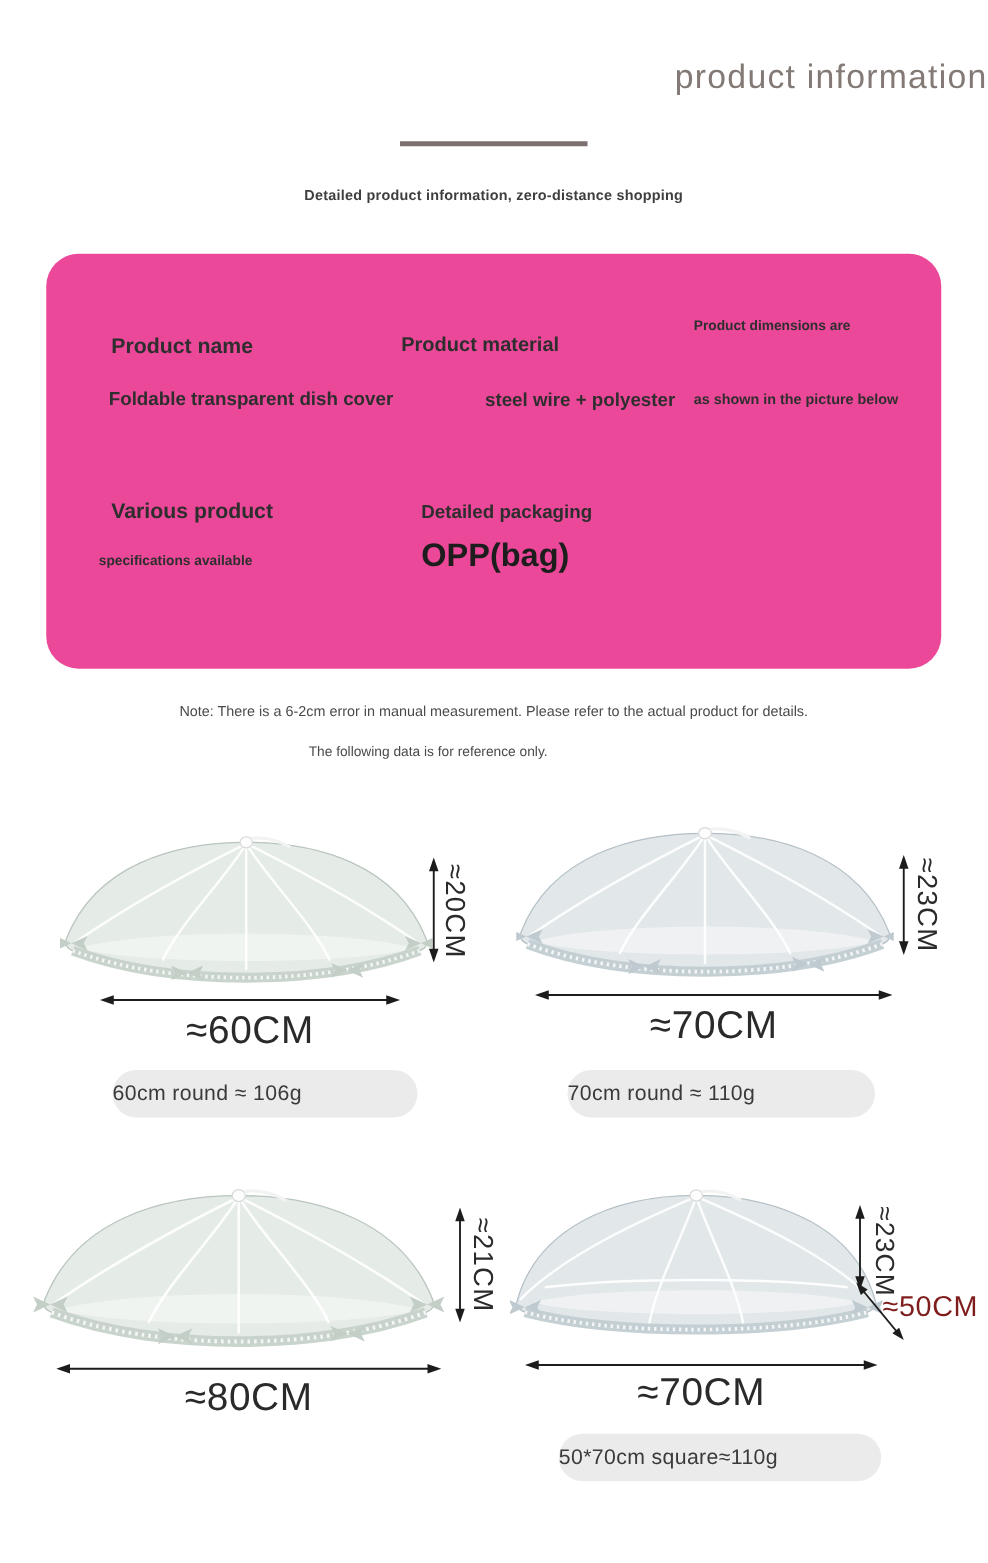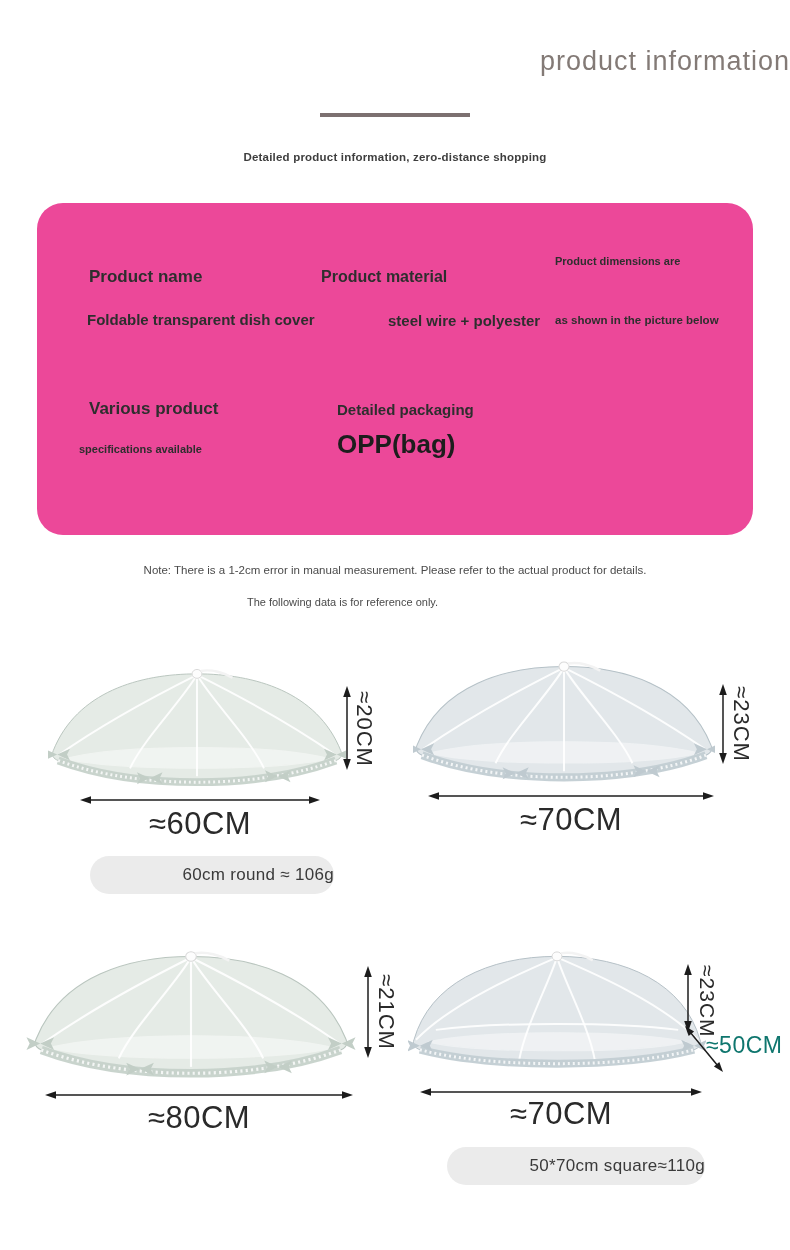--- a/index.html
+++ b/index.html
@@ -46,24 +46,24 @@
   .dome.blue .lace{stroke:#c2cdd3;}
   .dome.blue .bow{fill:#bfcad0;}
 
   .arr line{stroke:#1c1c1c;stroke-width:1.5;}
   .arr polygon{fill:#1c1c1c;}
   .arr{position:absolute;}
 
   .wlabel{position:absolute;text-align:center;font-size:31px;color:#2a2a2a;letter-spacing:.5px;white-space:nowrap;}
   .vlabel{position:absolute;transform-origin:0 0;transform:rotate(90deg);
           text-align:center;font-size:22px;color:#2a2a2a;letter-spacing:1px;white-space:nowrap;}
-  .dlabel{position:absolute;font-size:23px;color:#0f766e;letter-spacing:.5px;white-space:nowrap;}
+  .dlabel{position:absolute;font-size:23px;color:#7f1d1d;letter-spacing:.5px;white-space:nowrap;}
 
   .pill{position:absolute;height:38px;line-height:38px;background:#ebebeb;border-radius:19px;
-        text-align:right;font-size:17px;color:#3a3a3a;letter-spacing:.3px;}
+        text-align:left;font-size:17px;color:#3a3a3a;letter-spacing:.3px;}
 </style>
 </head>
 <body>
 
 <div class="page">
 
   <div class="title">product information</div>
   <div class="divider"></div>
   <div class="subtitle">Detailed product information, zero-distance shopping</div>
 
@@ -73,21 +73,21 @@
     <div class="fld lab f1-lab">Product material</div>
     <div class="fld val f1-val">steel wire + polyester</div>
     <div class="fld lab f2-lab">Product dimensions are</div>
     <div class="fld val f2-val">as shown in the picture below</div>
     <div class="fld lab f3-lab">Various product</div>
     <div class="fld val f3-val">specifications available</div>
     <div class="fld lab f4-lab">Detailed packaging</div>
     <div class="fld val f4-val">OPP(bag)</div>
   </div>
 
-  <div class="note1">Note: There is a 1-2cm error in manual measurement. Please refer to the actual product for details.</div>
+  <div class="note1">Note: There is a 6-2cm error in manual measurement. Please refer to the actual product for details.</div>
   <div class="note2">The following data is for reference only.</div>
 
   <svg class="dome" style="left:48px;top:666px;" width="298" height="128" viewBox="0 0 300 130">
     <path class="dome-outline" d="M4,86 C28,26 92,8 150,8 C208,8 272,26 296,86 C298,91 296,94 291,96 C248,112 196,118 150,118 C104,118 52,112 9,96 C4,94 2,91 4,86 Z" fill="#e0e7e2"></path>
     <path class="floor" d="M16,94 C75,79 225,79 284,94 C230,107 70,107 16,94 Z"></path>
     <path class="rib" d="M150,9 C120,24 60,55 10,90"></path>
     <path class="rib" d="M150,9 C135,35 95,75 82,104"></path>
     <path class="rib" d="M150,9 C150,45 150,80 150,112"></path>
     <path class="rib" d="M150,9 C165,35 205,75 218,104"></path>
     <path class="rib" d="M150,9 C180,24 240,55 290,90"></path>
@@ -160,20 +160,21 @@
     <polygon points="6,0 2.2,11 9.8,11"></polygon>
       <polygon points="6,80 2.2,69 9.8,69"></polygon>
   </svg>
   <div class="vlabel" style="left:754px;top:684px;width:80px;">≈23CM</div>
   <svg class="arr" style="left:428px;top:790px;" width="286" height="12" viewBox="0 0 286 12">
     <line x1="3" y1="6" x2="283" y2="6"></line>
     <polygon points="0,6 11,2.2 11,9.8"></polygon>
       <polygon points="286,6 275,2.2 275,9.8"></polygon>
   </svg>
   <div class="wlabel" style="left:430px;top:802px;width:282px;">≈70CM</div>
+  <div class="pill" style="left:454px;top:856px;width:246px;">70cm round ≈ 110g</div>
 
   <svg class="dome" style="left:25px;top:948px;" width="332" height="138" viewBox="0 0 300 130">
     <path class="dome-outline" d="M4,86 C28,26 92,8 150,8 C208,8 272,26 296,86 C298,91 296,94 291,96 C248,112 196,118 150,118 C104,118 52,112 9,96 C4,94 2,91 4,86 Z" fill="#e0e7e2"></path>
     <path class="floor" d="M16,94 C75,79 225,79 284,94 C230,107 70,107 16,94 Z"></path>
     <path class="rib" d="M150,9 C120,24 60,55 10,90"></path>
     <path class="rib" d="M150,9 C135,35 95,75 82,104"></path>
     <path class="rib" d="M150,9 C150,45 150,80 150,112"></path>
     <path class="rib" d="M150,9 C165,35 205,75 218,104"></path>
     <path class="rib" d="M150,9 C180,24 240,55 290,90"></path>
     <path class="lace" d="M9,96 C52,112 104,118 150,118 C196,118 248,112 291,96"></path>

